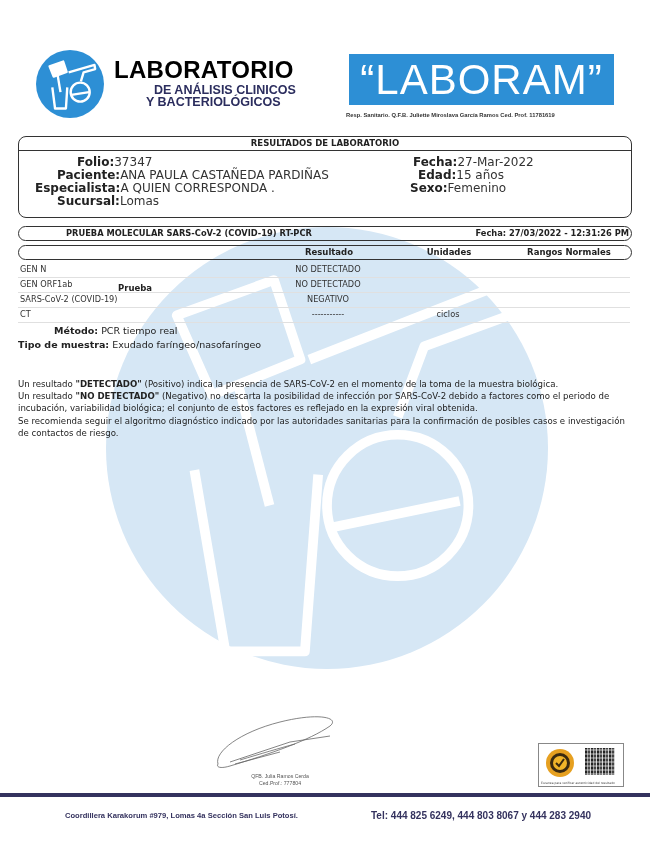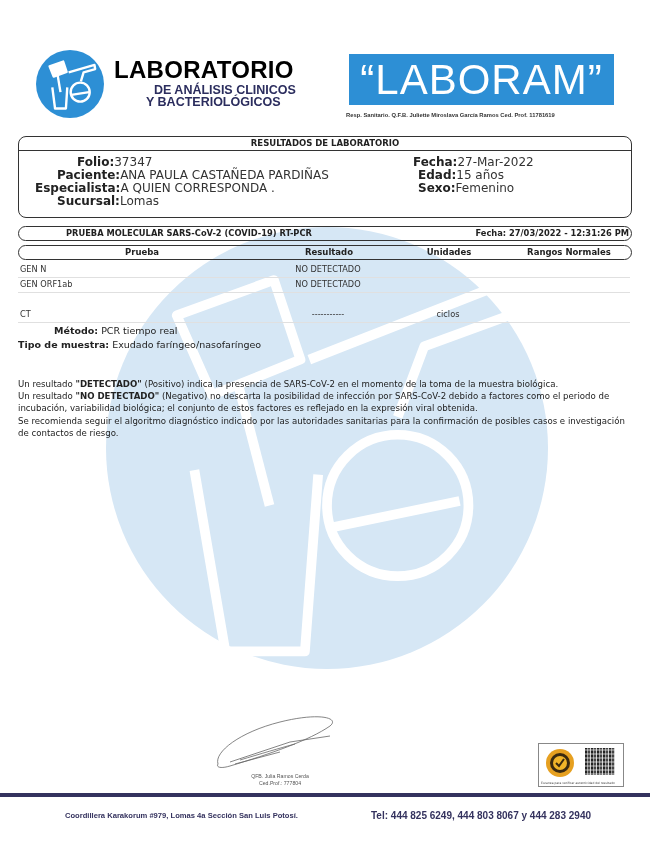--- a/index.html
+++ b/index.html
@@ -104,45 +104,50 @@
     <div class="pfield" style="left:22px; top:59px;">
       <b>Sucursal:</b><span class="pval">Lomas</span>
     </div>
 
     <div class="pfield" style="left:378px; top:20px;">
       <b>Fecha:</b><span class="pval">27-Mar-2022</span>
     </div>
     <div class="pfield" style="left:383px; top:33px;">
       <b>Edad:</b><span class="pval">15 años</span>
     </div>
-    <div class="pfield" style="left:383px; top:46px;">
+    <div class="pfield" style="left:375px; top:46px;">
       <b>Sexo:</b><span class="pval">Femenino</span>
     </div>
   </div>
 
   <div class="box test-box">
     <div class="test-title">PRUEBA MOLECULAR SARS-CoV-2 (COVID-19) RT-PCR</div>
     <div class="test-date">Fecha: 27/03/2022 - 12:31:26 PM</div>
   </div>
 
   <div class="box col-box">
-    <div class="colh" style="left:63px; width:120px;">Prueba</div>
+    <div class="colh" style="left:56px; width:120px;margin-top:36px;">Prueba</div>
     <div class="colh" style="left:250px; width:120px;">Resultado</div>
     <div class="colh" style="left:370px; width:120px;">Unidades</div>
     <div class="colh" style="left:490px; width:120px;">Rangos Normales</div>
   </div>
 
   <div class="row" style="top:262px;">
     <span class="cell" style="left:2px;">GEN N</span>
     <span class="cell" style="left:250px; width:120px; text-align:center;">NO DETECTADO</span>
     <span class="cell" style="left:370px; width:120px; text-align:center;"></span>
   </div>
   <div class="row" style="top:277px;">
     <span class="cell" style="left:2px;">GEN ORF1ab</span>
     <span class="cell" style="left:250px; width:120px; text-align:center;">NO DETECTADO</span>
+    <span class="cell" style="left:370px; width:120px; text-align:center;"></span>
+  </div>
+  <div class="row" style="top:292px;">
+    <span class="cell" style="left:2px;">SARS-CoV-2 (COVID-19)</span>
+    <span class="cell" style="left:250px; width:120px; text-align:center;">NEGATIVO</span>
     <span class="cell" style="left:370px; width:120px; text-align:center;"></span>
   </div>
   <div class="row" style="top:307px;">
     <span class="cell" style="left:2px;">CT</span>
     <span class="cell" style="left:250px; width:120px; text-align:center;">-----------</span>
     <span class="cell" style="left:370px; width:120px; text-align:center;">ciclos</span>
   </div>
 
   <div class="meta" style="top:325px;margin-left:36px;">
     <b>Método:</b> <span>PCR tiempo real</span>

